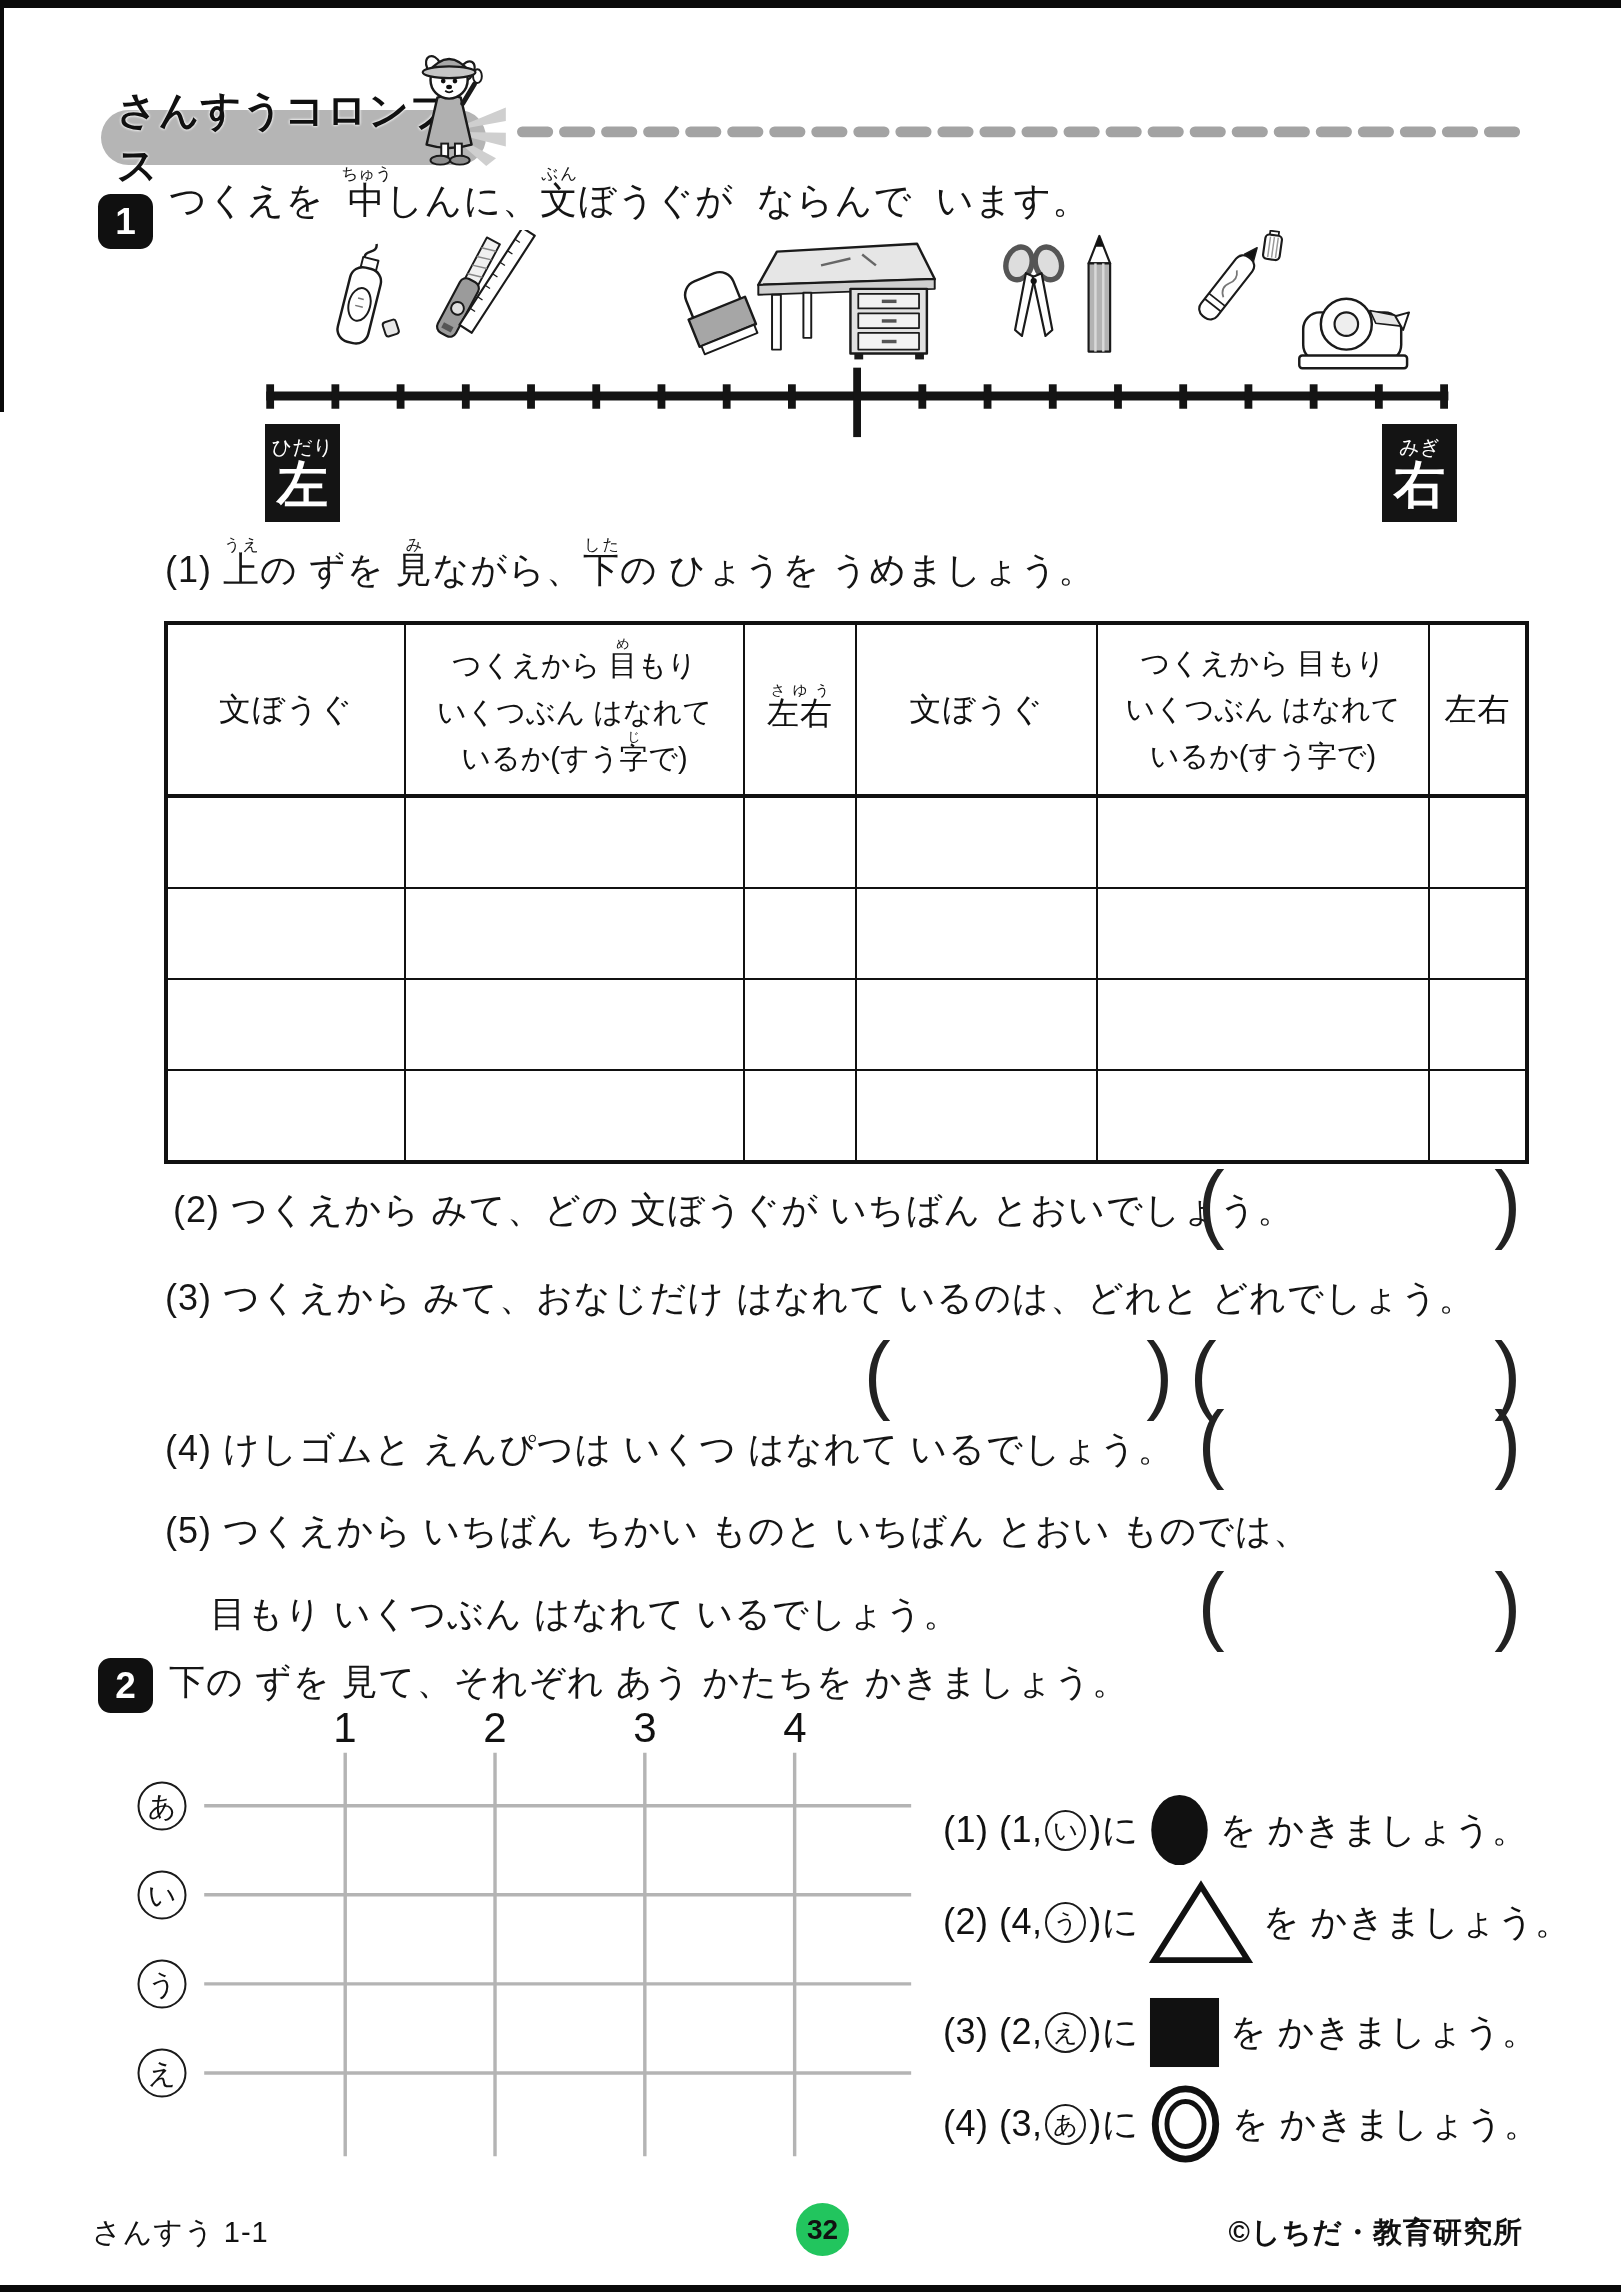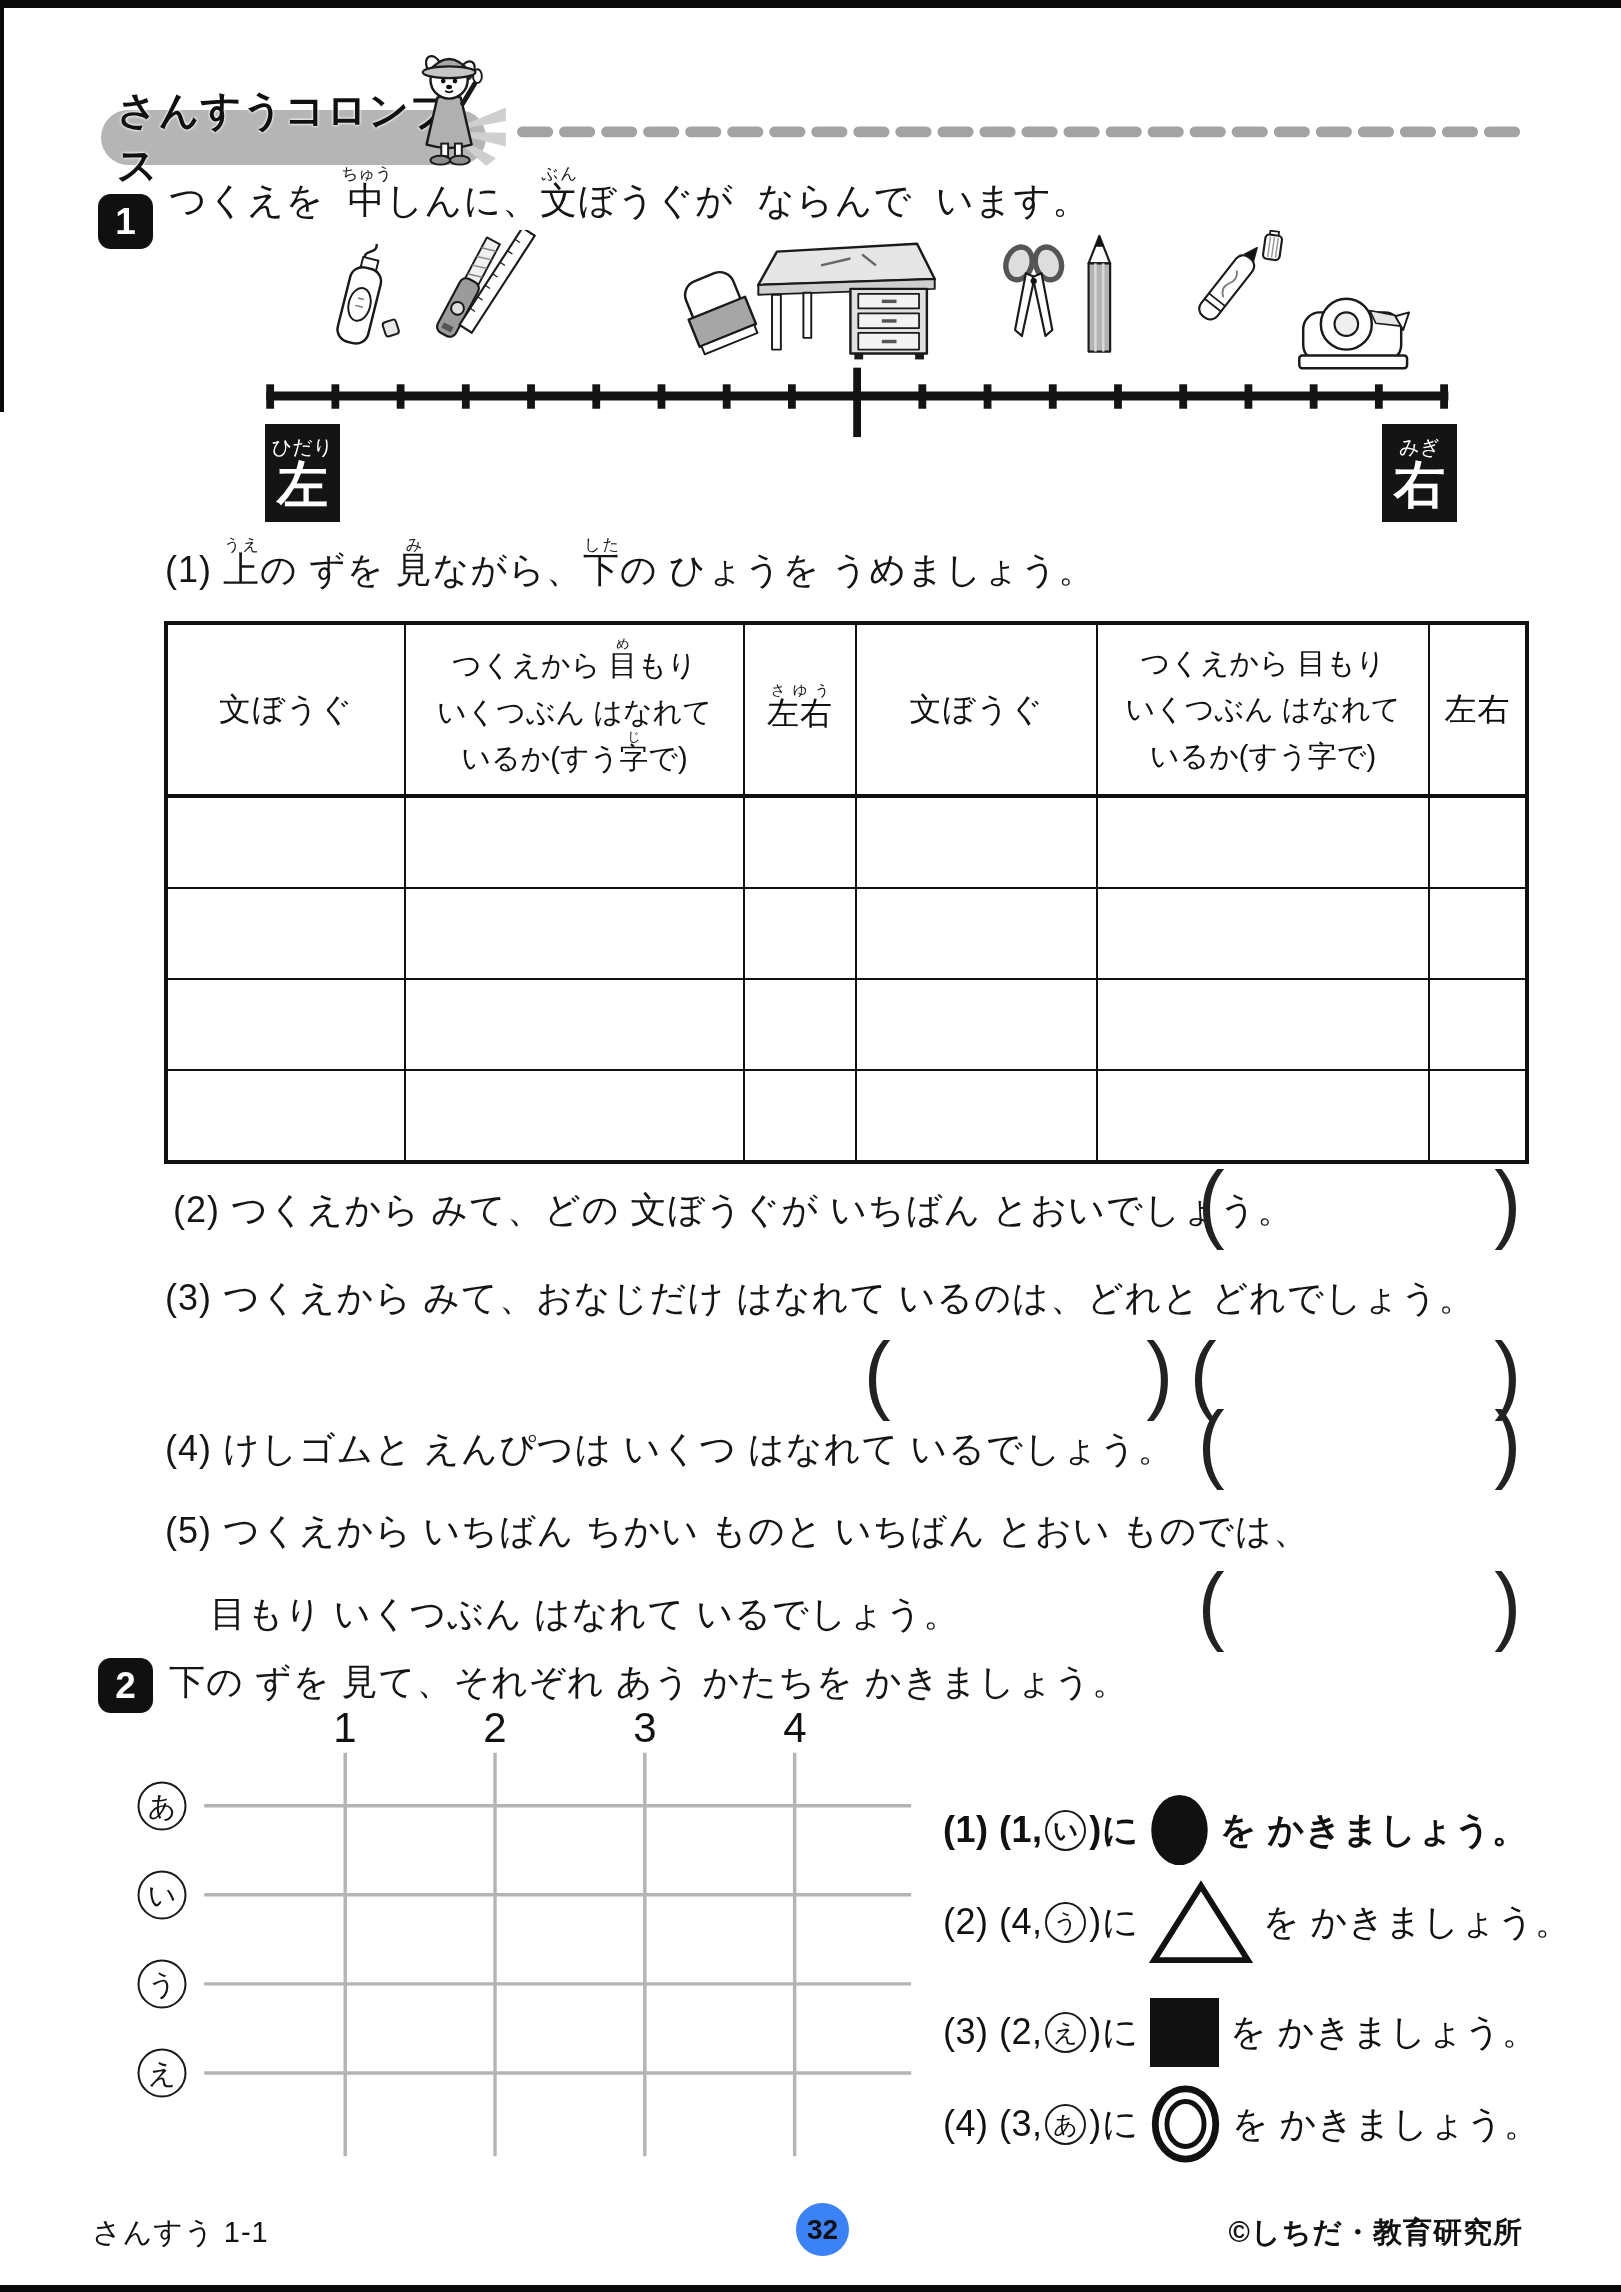--- a/index.html
+++ b/index.html
@@ -36,21 +36,21 @@
   
   .gridnum{font-size:42px;font-weight:500;transform:translateX(-50%);}
   .rowlabel{width:45px;height:45px;border:2.5px solid #1a1a1a;border-radius:50%;display:flex;
             align-items:center;justify-content:center;font-size:28px;transform:translate(-50%,-50%);background:#fff;}
   .p2q{display:flex;align-items:center;font-size:36px;letter-spacing:0.5px;height:108px;white-space:nowrap;}
   .p2q svg{margin:0 9.8px;}
   .ck{display:inline-flex;width:37px;height:37px;border:2.2px solid #1a1a1a;border-radius:50%;
       align-items:center;justify-content:center;font-size:24.5px;margin:0 2.9px;}
   
   .foot{font-size:29px;letter-spacing:1px;}
-  .pagecircle{width:53px;height:53px;border-radius:50%;background:#3b82f6;display:flex;align-items:center;
+  .pagecircle{width:53px;height:53px;border-radius:50%;background:#22c55e;display:flex;align-items:center;
               justify-content:center;font-size:28px;font-weight:700;}
 </style>
 </head>
 <body>
 
 <div class="abs edge" style="left:0;top:0;width:1621px;height:7.8px;"></div>
 <div class="abs edge" style="left:0;top:2285px;width:1621px;height:7.8px;"></div>
 <div class="abs edge" style="left:0;top:0;width:3.9px;height:412px;"></div>
 
 <div class="abs logo-pill">
@@ -334,21 +334,21 @@
       <line x1="118" y1="294" x2="840" y2="294"></line>
       <line x1="118" y1="385" x2="840" y2="385"></line>
     </g>
   </svg>
   <span class="abs rowlabel" style="left:74px;top:110px;">あ</span>
   <span class="abs rowlabel" style="left:74px;top:199px;">い</span>
   <span class="abs rowlabel" style="left:74px;top:288px;">う</span>
   <span class="abs rowlabel" style="left:74px;top:377px;">え</span>
 </div>
 
-<div class="abs p2q" style="left:943px;top:1776px;font-weight:bold;">
+<div class="abs p2q" style="left:943px;top:1776px;">
   <span>(1) (1,</span>
     <span class="ck">い</span>
     <span>)に</span>
   <svg width="61" height="74" viewBox="0 0 62 76">
     <ellipse cx="31" cy="38" rx="29" ry="36" fill="#111"></ellipse>
   </svg>
   <span>を かきましょう。</span>
 </div>
 
 <div class="abs p2q" style="left:943px;top:1868px;">

